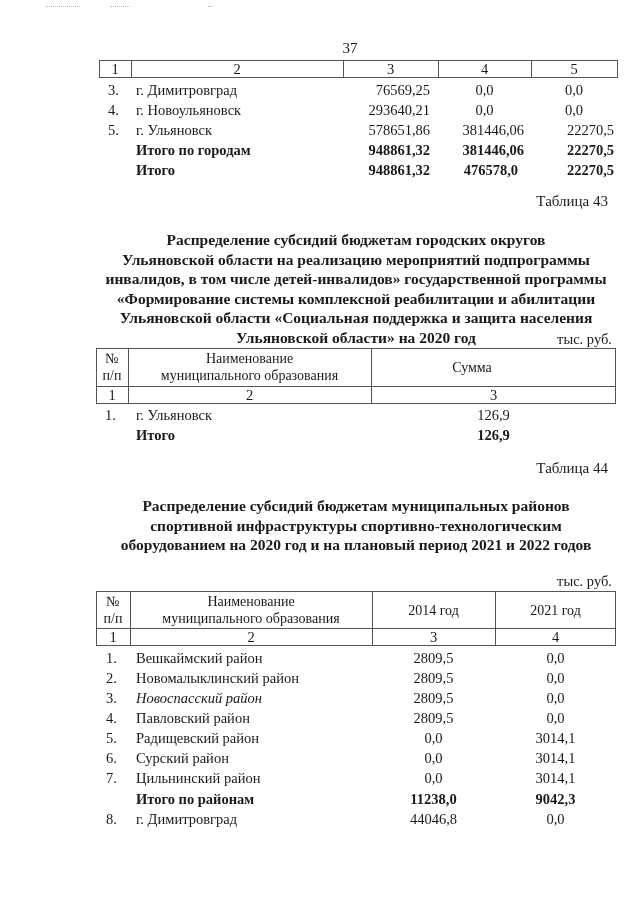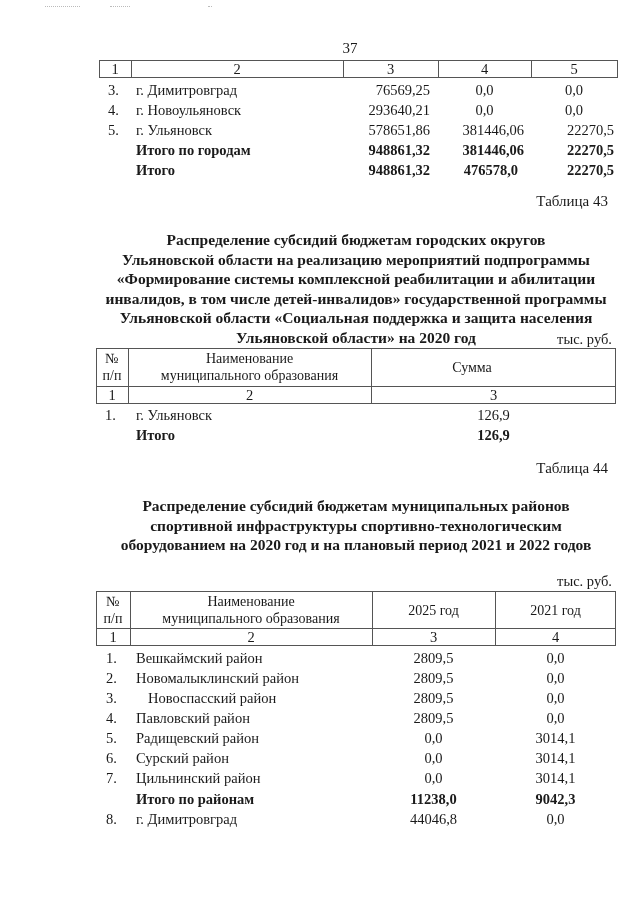--- a/index.html
+++ b/index.html
@@ -89,22 +89,22 @@
     <span class="cell right" style="left:438px;width:80px;">476578,0</span>
     <span class="cell right" style="left:531px;width:83px;">22270,5</span>
   </div>
 </div>
 
 <div class="abs caption" style="top:193px;">Таблица 43</div>
 
 <div class="abs title-block" style="top:230px;">
   <div>Распределение субсидий бюджетам городских округов</div>
   <div>Ульяновской области на реализацию мероприятий подпрограммы</div>
+  <div>инвалидов, в том числе детей-инвалидов» государственной программы</div>
   <div>«Формирование системы комплексной реабилитации и абилитации</div>
-  <div>инвалидов, в том числе детей-инвалидов» государственной программы</div>
   <div>Ульяновской области «Социальная поддержка и защита населения</div>
   <div>Ульяновской области» на 2020 год</div>
 </div>
 
 <div class="abs unit" style="top:331px;">тыс. руб.</div>
 
 <div>
   <div class="hbox" style="left:96px;top:348px;width:520px;height:56px;"></div>
   <div class="hline" style="left:96px;top:386px;width:520px;"></div>
   <div class="vline" style="left:128px;top:348px;height:56px;"></div>
@@ -155,21 +155,21 @@
   <div class="vline" style="left:495px;top:591px;height:55px;"></div>
 
   <div class="hdr-text" style="left:96px;width:34px;top:593px;">
     <div>№</div>
     <div>п/п</div>
   </div>
   <div class="hdr-text" style="left:130px;width:242px;top:593px;">
     <div>Наименование</div>
     <div>муниципального образования</div>
   </div>
-  <div class="hdr-text" style="left:372px;width:123px;top:602px;">2025 год</div>
+  <div class="hdr-text" style="left:372px;width:123px;top:602px;">2014 год</div>
   <div class="hdr-text" style="left:495px;width:121px;top:602px;">2021 год</div>
 
   <div class="row" style="top:627px;left:0;width:640px;">
     <span class="cell center" style="left:96px;width:34px;">1</span>
     <span class="cell center" style="left:130px;width:242px;">2</span>
     <span class="cell center" style="left:372px;width:123px;">3</span>
     <span class="cell center" style="left:495px;width:121px;">4</span>
   </div>
 
   <div class="row" style="top:648px;left:0;width:640px;">
@@ -179,21 +179,21 @@
     <span class="cell center" style="left:495px;width:121px;">0,0</span>
   </div>
   <div class="row" style="top:668px;left:0;width:640px;">
     <span class="cell" style="left:106px;">2.</span>
     <span class="cell" style="left:136px;">Новомалыклинский район</span>
     <span class="cell center" style="left:372px;width:123px;">2809,5</span>
     <span class="cell center" style="left:495px;width:121px;">0,0</span>
   </div>
   <div class="row" style="top:688px;left:0;width:640px;">
     <span class="cell" style="left:106px;">3.</span>
-    <span class="cell" style="left:148px;">Новоспасский район</span>
+    <span class="cell" style="left:136px;font-style:italic;">Новоспасский район</span>
     <span class="cell center" style="left:372px;width:123px;">2809,5</span>
     <span class="cell center" style="left:495px;width:121px;">0,0</span>
   </div>
   <div class="row" style="top:708px;left:0;width:640px;">
     <span class="cell" style="left:106px;">4.</span>
     <span class="cell" style="left:136px;">Павловский район</span>
     <span class="cell center" style="left:372px;width:123px;">2809,5</span>
     <span class="cell center" style="left:495px;width:121px;">0,0</span>
   </div>
   <div class="row" style="top:728px;left:0;width:640px;">

